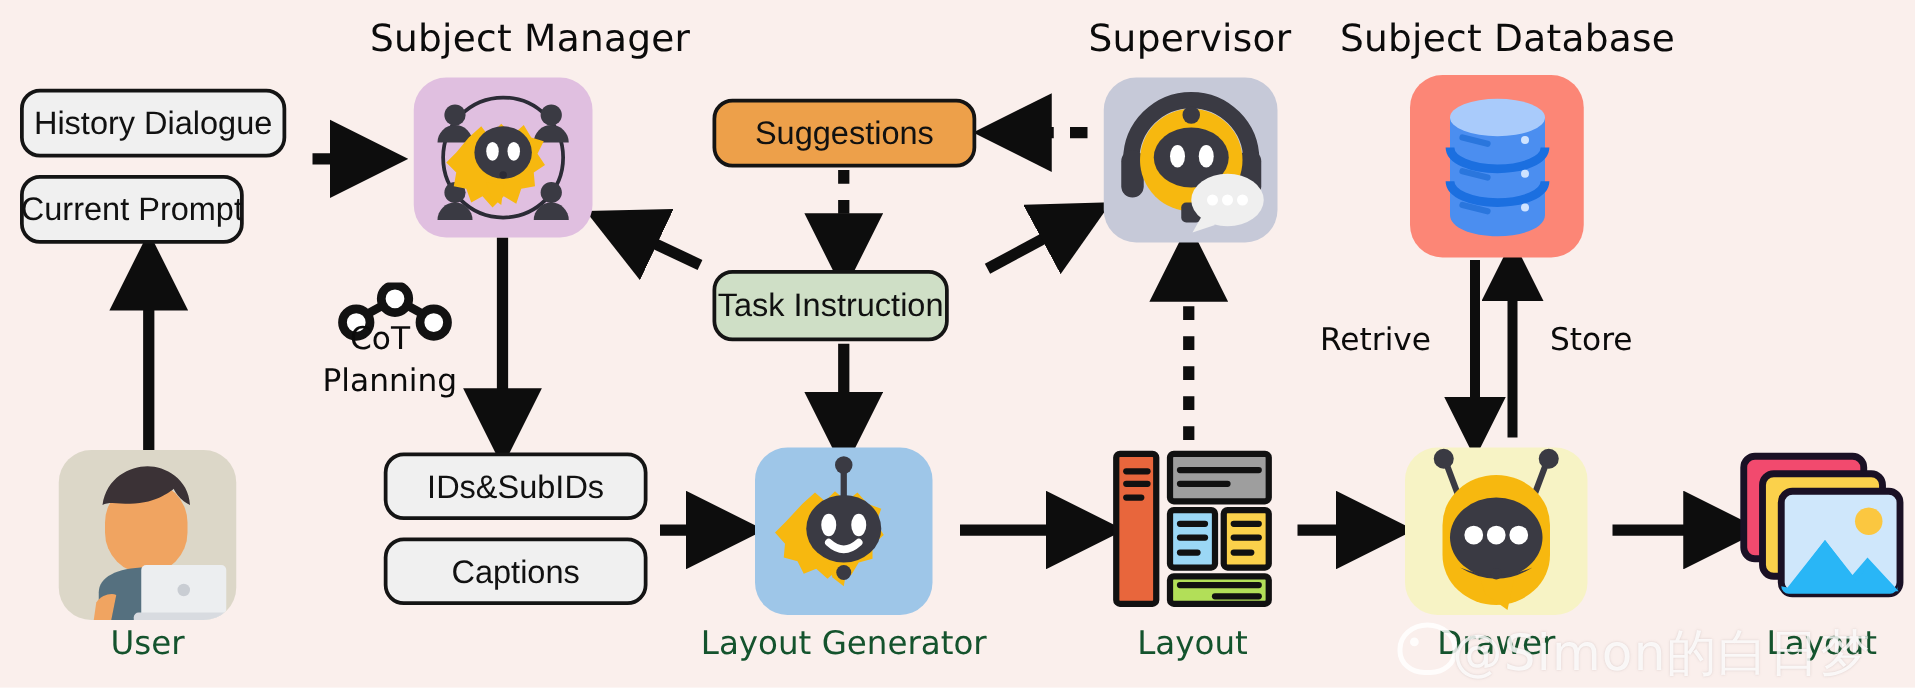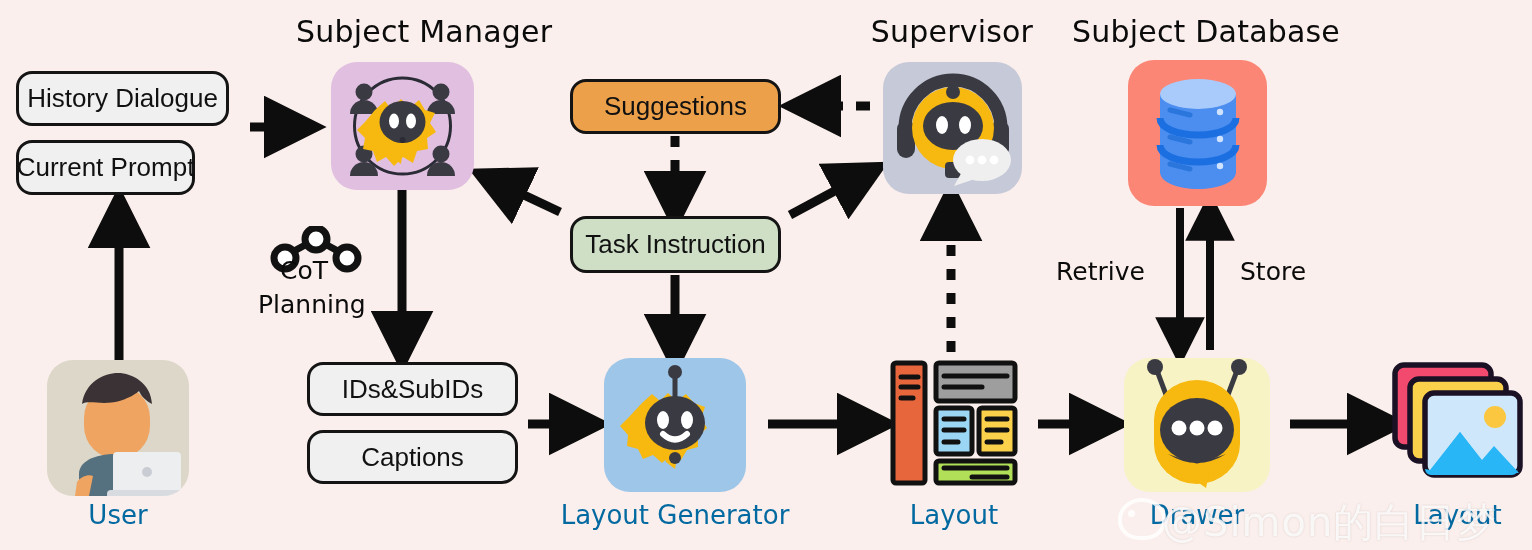--- a/index.html
+++ b/index.html
@@ -22,21 +22,21 @@
     font-size:30px;
     color:#0b0b0b;
     white-space:nowrap;
     letter-spacing:.2px;
     font-weight:400;
     text-align:center;
   }
   .caption{
     font-family:"DejaVu Sans", sans-serif;
     font-size:26px;
-    color:#0369a1;
+    color:#14532d;
     white-space:nowrap;
     text-align:center;
   }
   .edge-label{
     font-family:"DejaVu Sans", sans-serif;
     font-size:25px;
     color:#0b0b0b;
     white-space:nowrap;
   }
   
@@ -168,21 +168,21 @@
     <circle cx="30" cy="32" r="11" fill="#fff" stroke="#121212" stroke-width="7"></circle>
     <circle cx="92" cy="32" r="11" fill="#fff" stroke="#121212" stroke-width="7"></circle>
   </svg>
   <div class="abs edge-label" style="left:280px;top:256px;">CoT</div>
   <div class="abs edge-label" style="left:258px;top:290px;">Planning</div>
 
   <div class="abs box" style="left:307px;top:362px;width:211px;height:54px;">IDs&amp;SubIDs</div>
   <div class="abs box" style="left:307px;top:430px;width:211px;height:54px;">Captions</div>
 
   <div class="abs box orange" style="left:570px;top:79px;width:211px;height:55px;">Suggestions</div>
-  <div class="abs box green" style="left:570px;top:216px;width:211px;height:57px;">Task Instruction</div>
+  <div class="abs box green" style="left:570px;top:216px;width:189px;height:57px;">Task Instruction</div>
 
   <div class="tile" style="left:883px;top:62px;width:139px;height:132px;background:#c6c9d8;">
     <svg viewBox="0 0 139 132" width="139" height="132">
 
       <path d="M22 66a48 48 0 0 1 96 0" fill="none" stroke="#3a3a43" stroke-width="13"></path>
       <rect x="14" y="58" width="18" height="38" rx="9" fill="#3a3a43"></rect>
       <rect x="108" y="58" width="18" height="38" rx="9" fill="#3a3a43"></rect>
 
       <circle cx="70" cy="66" r="41" fill="#f7b80f"></circle>
       <circle cx="70" cy="30" r="7" fill="#3a3a43"></circle>

